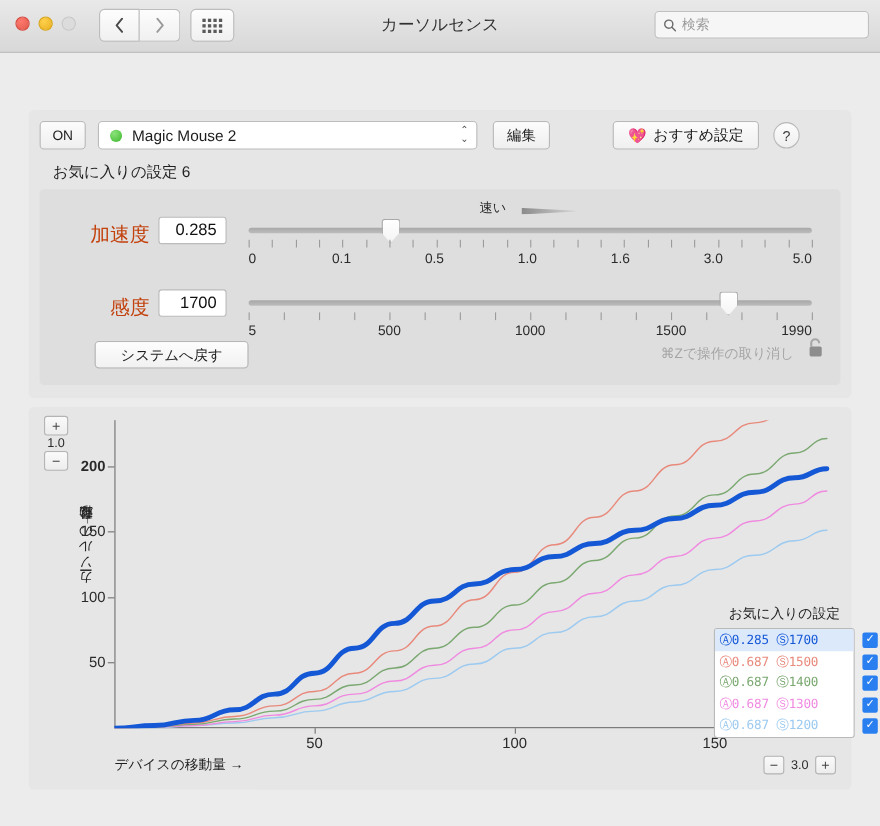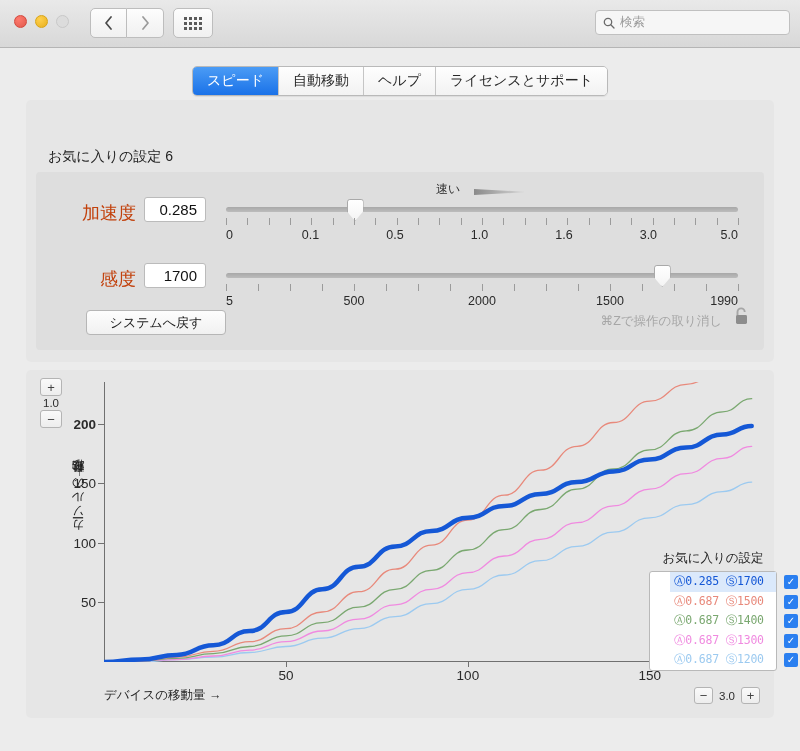--- a/index.html
+++ b/index.html
@@ -204,21 +204,21 @@
   .legtext {
     font-family: "DejaVu Sans Mono", "Liberation Mono", monospace;
     font-size: 11.5px; white-space: nowrap; letter-spacing: -.2px;
   }
   .legcb {
     position: absolute; right: -22px; width: 14px; height: 14px;
     background: #2a7ff0; border-radius: 2px;
     display: flex; align-items: center; justify-content: center;
     color: #fff; font-size: 10px; line-height: 1;
   }
-  .legrowwrap { position: relative; padding-left: 20px; }
+  .legrowwrap { position: relative; }
 </style>
 </head>
 <body>
 
 <div id="app">
 
   <div class="titlebar">
     <div class="lights">
       <div class="light red"></div>
       <div class="light yellow"></div>
@@ -245,39 +245,49 @@
           <i></i>
           <i></i>
           <i></i>
           <i></i>
           <i></i>
           <i></i>
           <i></i>
           <i></i>
       </span>
     </div>
+    <div class="wtitle">カーソルセンス</div>
     <div class="searchbox">
       <svg width="12" height="12" viewBox="0 0 12 12">
         <circle cx="5" cy="5" r="3.7" fill="none" stroke="#6b6b6b" stroke-width="1.3"></circle>
         <line x1="7.8" y1="7.8" x2="11" y2="11" stroke="#6b6b6b" stroke-width="1.3" stroke-linecap="round"></line>
       </svg>
       <span class="ph">検索</span>
     </div>
   </div>
 
-  <div class="tabstrip">
-    <div class="tabs">
-      <div class="tab active">スピード</div>
-      <div class="tab">自動移動</div>
-      <div class="tab">ヘルプ</div>
-      <div class="tab">ライセンスとサポート</div>
-    </div>
-  </div>
 
   <div class="panel">
+    <div class="toprow">
+      <div class="onbtn">ON</div>
+      <div class="devsel">
+        <span class="greendot"></span>
+        <span class="devname">Magic Mouse 2</span>
+        <span class="stepper">
+            <span>⌃</span>
+            <span>⌄</span>
+          </span>
+      </div>
+      <div class="editbtn">編集</div>
+      <div class="recbtn">
+        <span>💖</span>
+        <span>おすすめ設定</span>
+      </div>
+      <div class="helpbtn">?</div>
+    </div>
 
     <div class="favlabel">お気に入りの設定 6</div>
 
     <div class="inner">
       <div class="fastlbl">速い</div>
       <div class="fastarrow"></div>
 
       <div class="srow" style="top:22px;height:56px">
         <div class="slbl" style="left:30px;top:7px;width:70px">加速度</div>
         <div class="sfield" style="left:108px;top:3px">0.285</div>
@@ -341,21 +351,21 @@
             <i style="left: 352px;"></i>
             <i style="left: 384px;"></i>
             <i style="left: 416px;"></i>
             <i style="left: 448px;"></i>
             <i style="left: 480px;"></i>
             <i style="left: 512px;"></i>
           </div>
         <div class="tlabels" id="sens-tlabels" style="left:190px;top:34px;width:512px">
             <span style="left: 0px; transform: translateX(0px);">5</span>
             <span style="left: 128px;">500</span>
-            <span style="left: 256px;">2000</span>
+            <span style="left: 256px;">1000</span>
             <span style="left: 384px;">1500</span>
             <span style="left: 512px; transform: translateX(-100%);">1990</span>
           </div>
       </div>
 
       <div class="sysbtn">システムへ戻す</div>
       <div class="undotxt">⌘Zで操作の取り消し</div>
       <div class="lock">
         <svg width="17" height="20" viewBox="0 0 17 20">
           <path d="M4.5 9 V6 a3.6 3.6 0 0 1 7.2 0" fill="none" stroke="#a6a6a6" stroke-width="1.9"></path>

